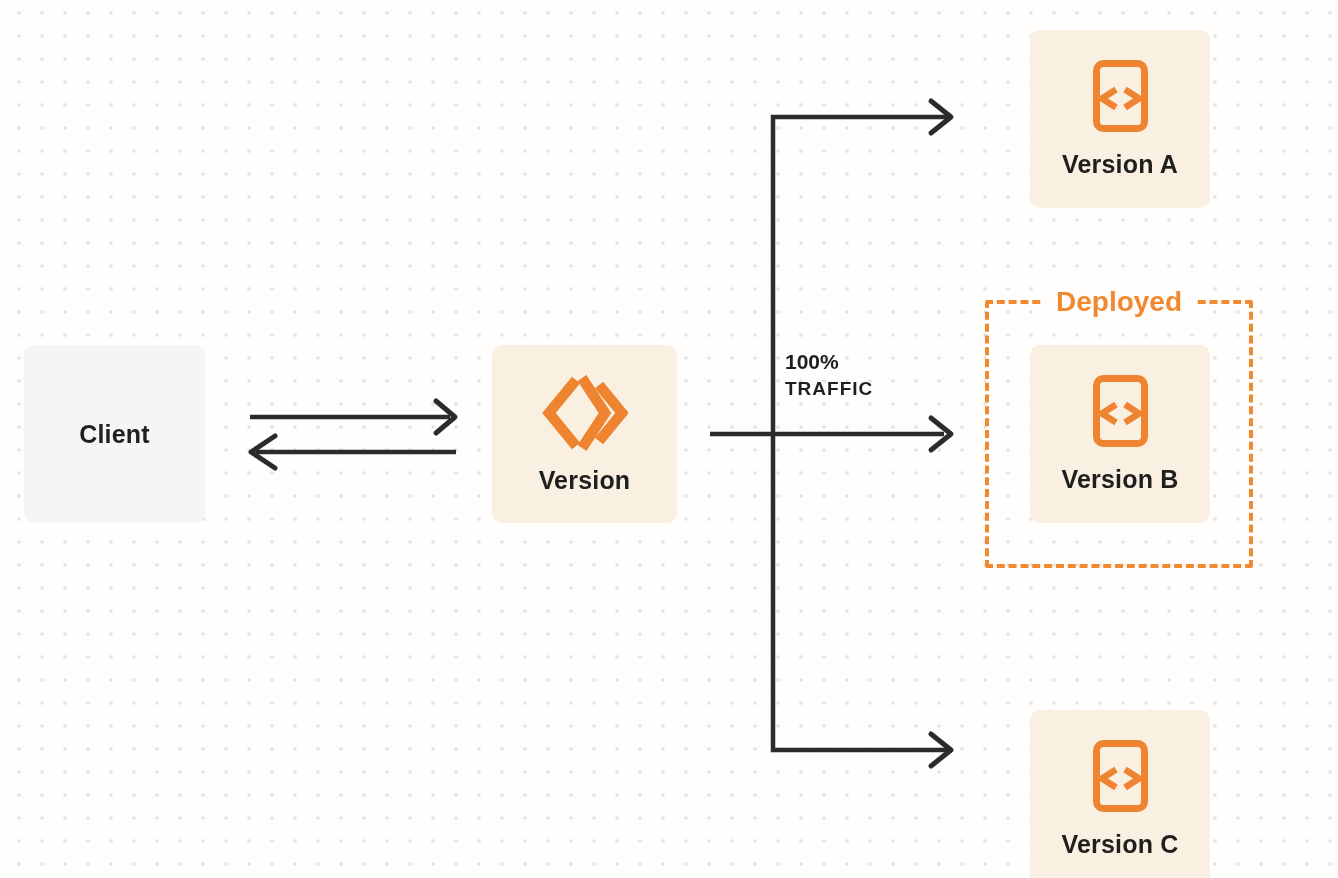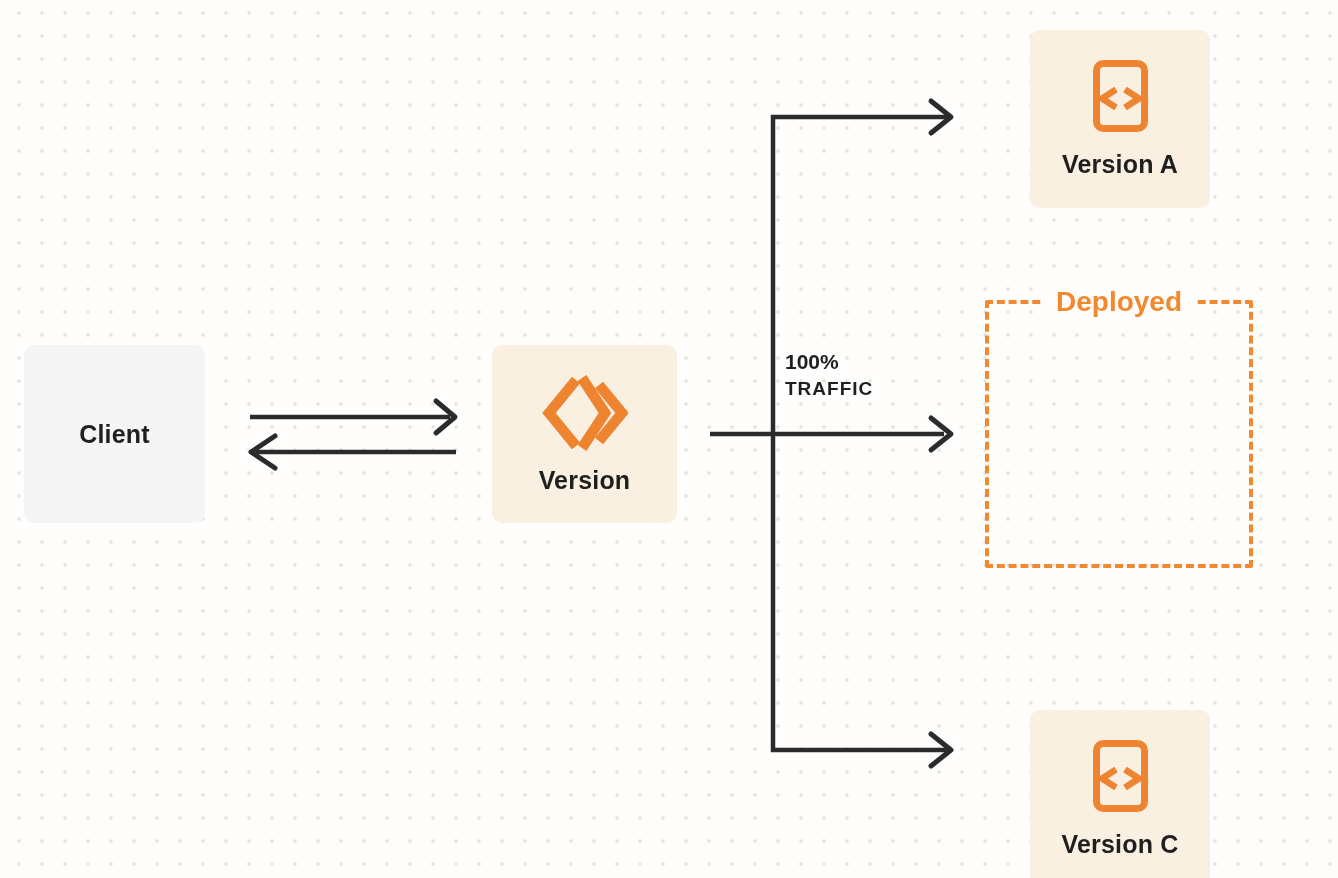--- a/index.html
+++ b/index.html
@@ -141,20 +141,30 @@
       <rect class="doc" x="4.5" y="4.5" width="48" height="65" rx="7"></rect>
       <polyline class="chev" points="24,30.5 10,39.5 24,48.5"></polyline>
       <polyline class="chev" points="33,30.5 47,39.5 33,48.5"></polyline>
     </svg>
   </span>
   <div class="node-label">Version A</div>
 </div>
 
 <div class="deployed-boundary">
   <div class="deployed-label">Deployed</div>
+  <div class="node version-node">
+    <span class="code-icon">
+      <svg width="57" height="74" viewBox="0 0 57 74">
+        <rect class="doc" x="4.5" y="4.5" width="48" height="65" rx="7"></rect>
+        <polyline class="chev" points="24,30.5 10,39.5 24,48.5"></polyline>
+        <polyline class="chev" points="33,30.5 47,39.5 33,48.5"></polyline>
+      </svg>
+    </span>
+    <div class="node-label">Version B</div>
+  </div>
 </div>
 
 <div class="node version-node version-c">
   <span class="code-icon">
     <svg width="57" height="74" viewBox="0 0 57 74">
       <rect class="doc" x="4.5" y="4.5" width="48" height="65" rx="7"></rect>
       <polyline class="chev" points="24,30.5 10,39.5 24,48.5"></polyline>
       <polyline class="chev" points="33,30.5 47,39.5 33,48.5"></polyline>
     </svg>
   </span>

